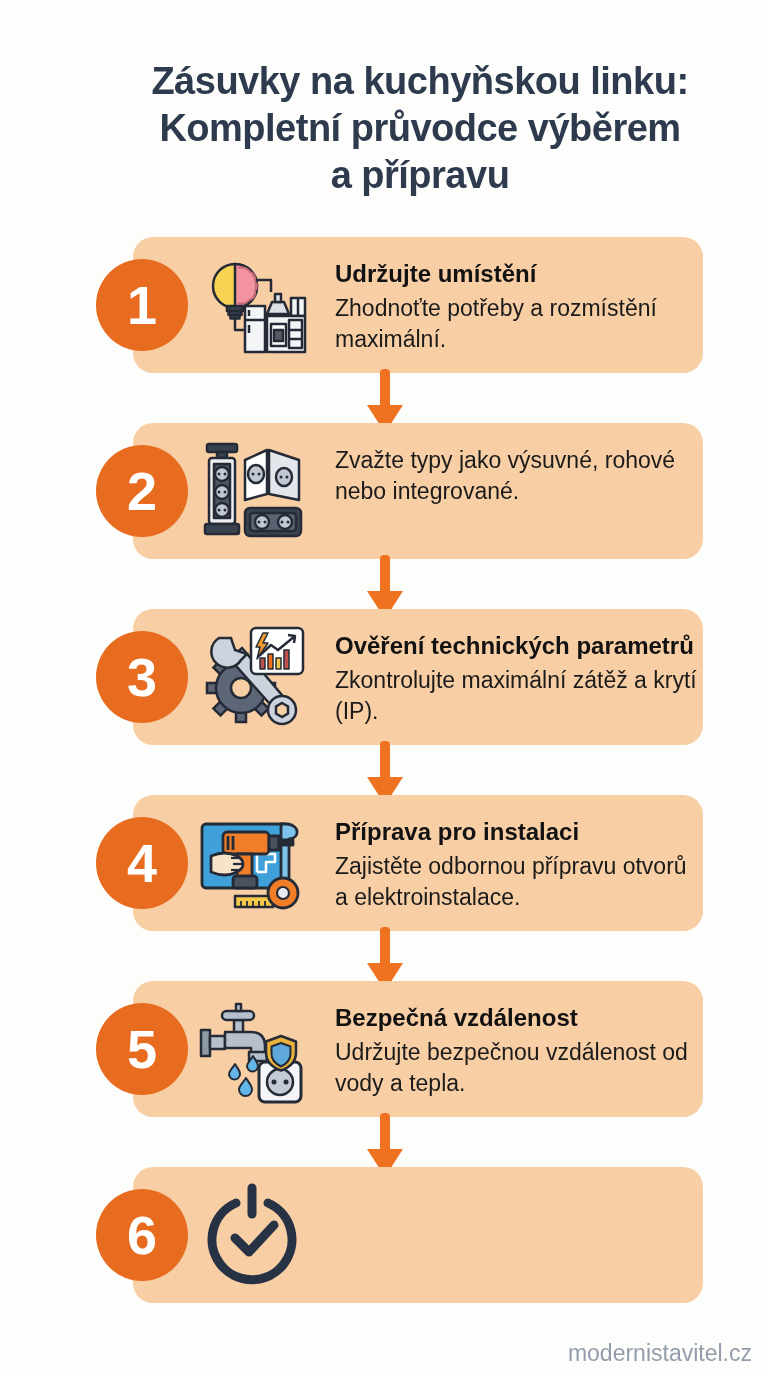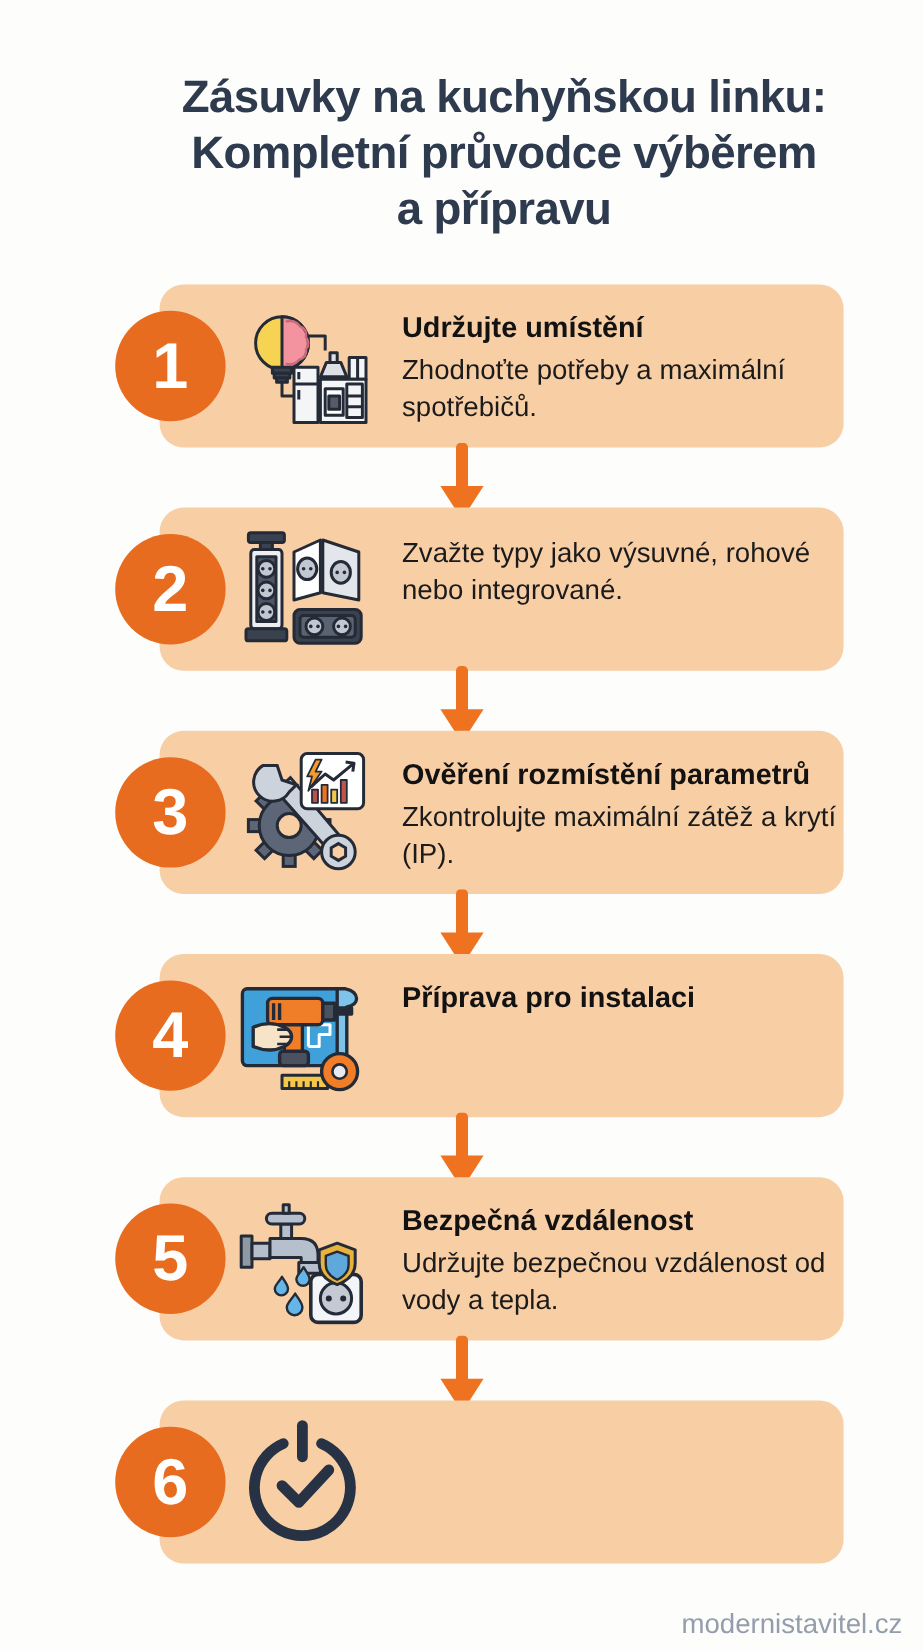--- a/index.html
+++ b/index.html
@@ -102,21 +102,21 @@
           <rect x="74" y="74" width="15" height="22" fill="#FFFFFF"></rect>
           <rect x="77" y="80" width="9" height="11" fill="#555C68"></rect>
           <rect x="92" y="70" width="13" height="28" fill="#F4F5F7"></rect>
           <line x1="92" y1="80" x2="105" y2="80"></line>
           <line x1="92" y1="89" x2="105" y2="89"></line>
         </g>
       </svg>
     </div>
     <div class="cardtext">
       <div class="cardtitle">Udržujte umístění</div>
-      <div class="carddesc">Zhodnoťte potřeby a maximální spotřebičů.</div>
+      <div class="carddesc">Zhodnoťte potřeby a rozmístění maximální.</div>
     </div>
   </div>
 
   <div class="arrow" style="top:369px">
     <svg width="40" height="66" viewBox="0 0 40 66">
       <rect x="15" y="0" width="10" height="42" rx="4" fill="#EE7220"></rect>
       <polygon points="2,36 38,36 20,64" fill="#EE7220"></polygon>
     </svg>
   </div>
 
@@ -204,21 +204,21 @@
           <rect x="63" y="36" width="5" height="11" fill="#B8524B" stroke-width="1.5"></rect>
           <rect x="71" y="32" width="5" height="15" fill="#EE7220" stroke-width="1.5"></rect>
           <rect x="79" y="36" width="5" height="11" fill="#F2C84B" stroke-width="1.5"></rect>
           <rect x="87" y="28" width="5" height="19" fill="#C2534C" stroke-width="1.5"></rect>
           <polyline points="62,34 74,23 81,28 98,14" fill="none"></polyline>
           <polyline points="91,13 98,14 97,21" fill="none"></polyline>
         </g>
       </svg>
     </div>
     <div class="cardtext">
-      <div class="cardtitle">Ověření rozmístění parametrů</div>
+      <div class="cardtitle">Ověření technických parametrů</div>
       <div class="carddesc">Zkontrolujte maximální zátěž a krytí (IP).</div>
     </div>
   </div>
 
   <div class="arrow" style="top:741px">
     <svg width="40" height="66" viewBox="0 0 40 66">
       <rect x="15" y="0" width="10" height="42" rx="4" fill="#EE7220"></rect>
       <polygon points="2,36 38,36 20,64" fill="#EE7220"></polygon>
     </svg>
   </div>
@@ -252,20 +252,21 @@
             <line x1="62" y1="93" x2="62" y2="99"></line>
             <line x1="68" y1="93" x2="68" y2="99"></line>
           </g>
           <circle cx="86" cy="85" r="15" fill="#F07E28"></circle>
           <circle cx="86" cy="85" r="6" fill="#E8EAF0" stroke-width="2.2"></circle>
         </g>
       </svg>
     </div>
     <div class="cardtext">
       <div class="cardtitle">Příprava pro instalaci</div>
+      <div class="carddesc">Zajistěte odbornou přípravu otvorů a elektroinstalace.</div>
     </div>
   </div>
 
   <div class="arrow" style="top:927px">
     <svg width="40" height="66" viewBox="0 0 40 66">
       <rect x="15" y="0" width="10" height="42" rx="4" fill="#EE7220"></rect>
       <polygon points="2,36 38,36 20,64" fill="#EE7220"></polygon>
     </svg>
   </div>
 

